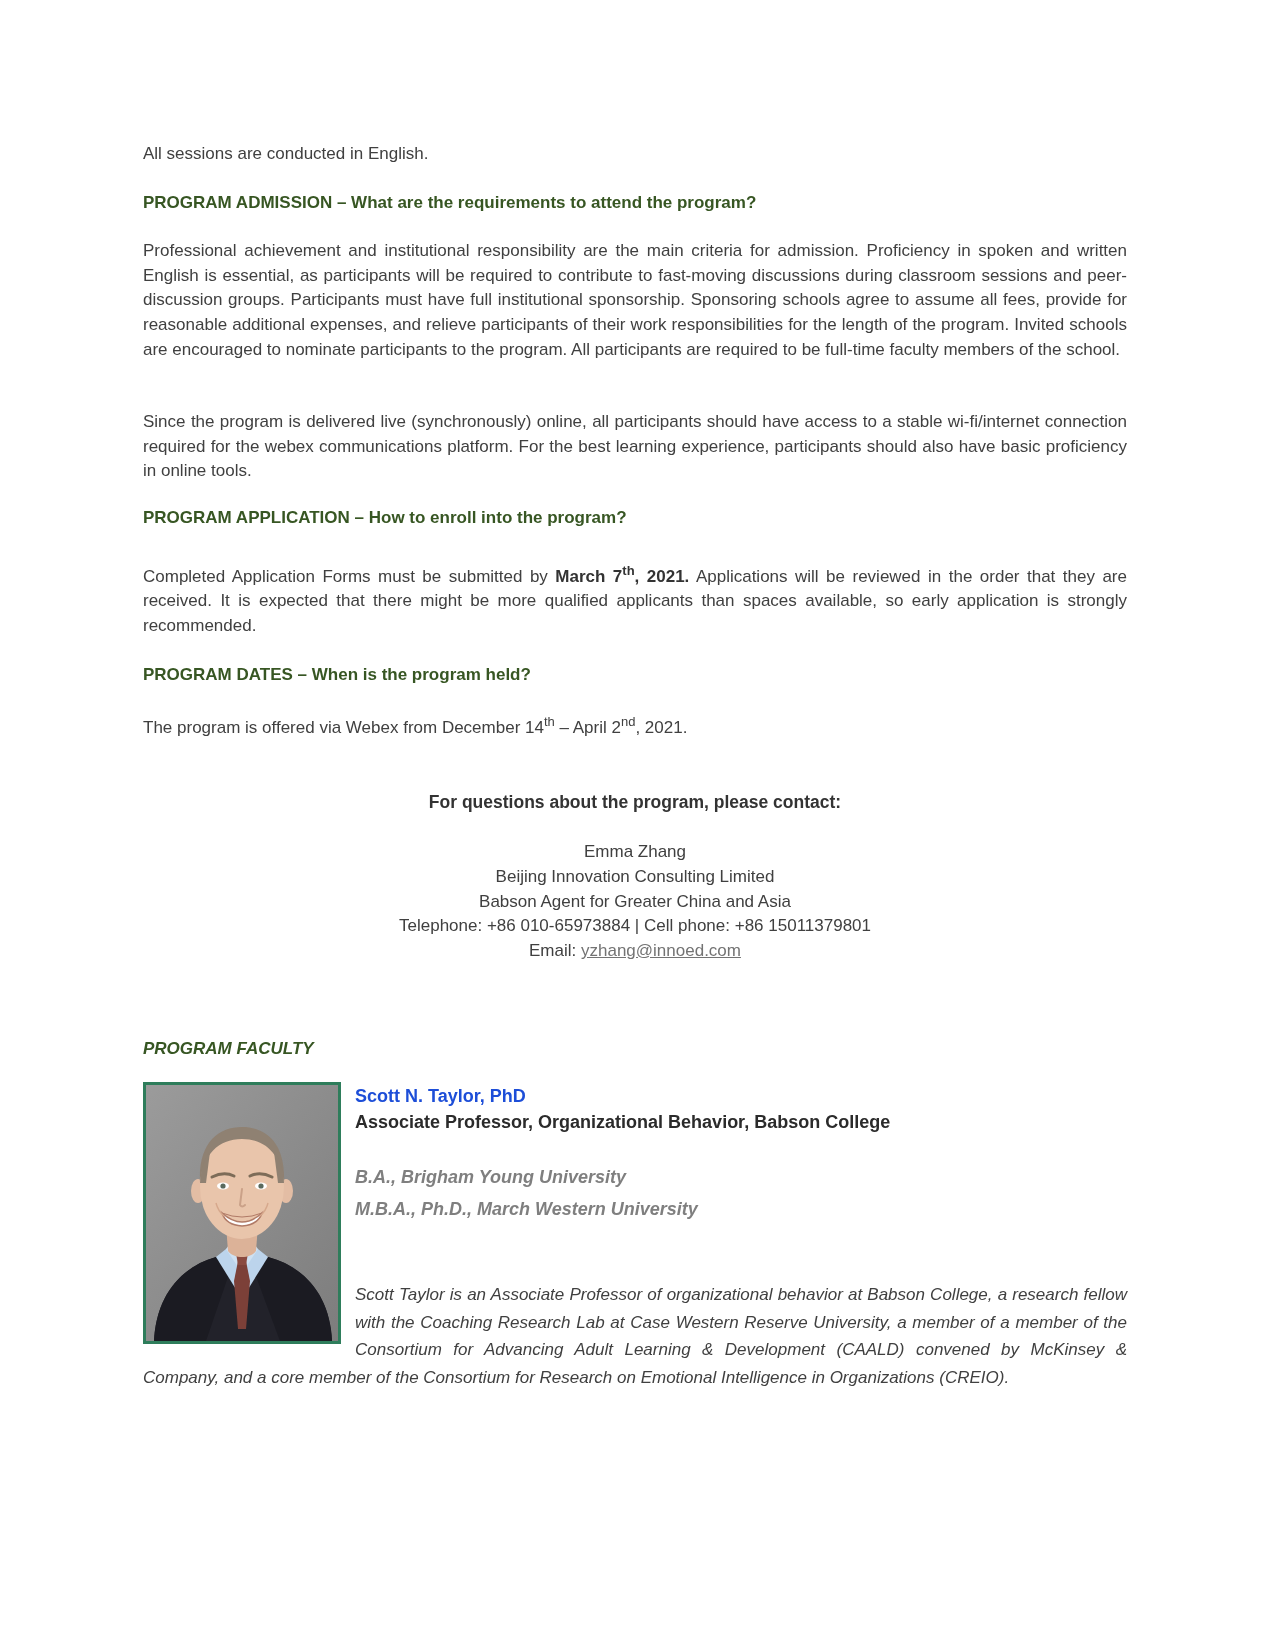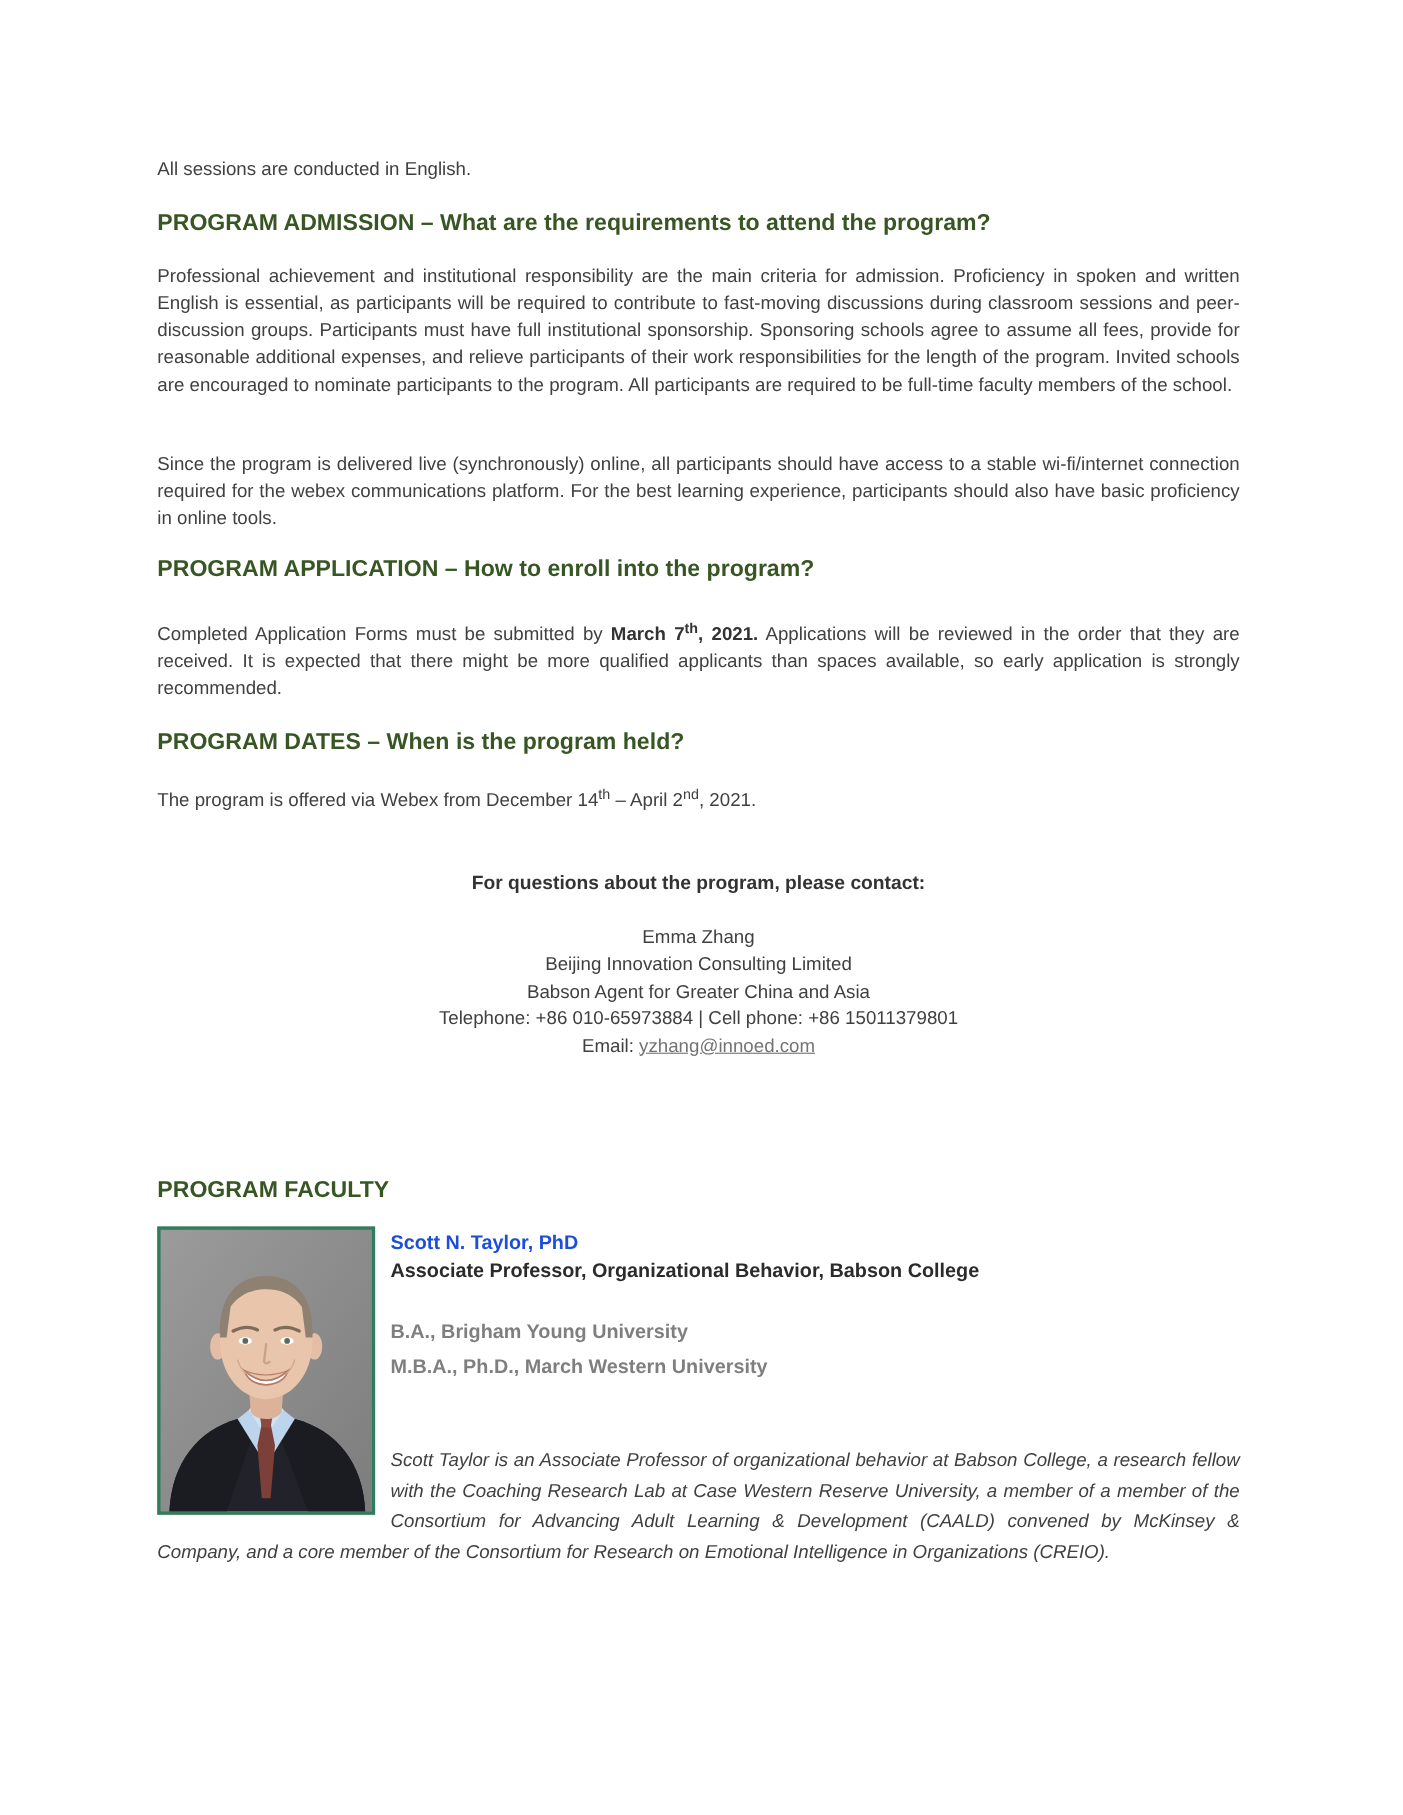--- a/index.html
+++ b/index.html
@@ -8,55 +8,55 @@
     font-family:"Liberation Sans", sans-serif;
     color:#404040;
     position:relative;
     overflow:hidden;
   }
   .page { box-sizing:border-box; width:1275px; height:1540px; padding:142px 148px 0 143px; }
   p { margin:0; }
   .body-text { font-size:17px; line-height:24.6px; }
   .just { text-align:justify; }
   .green-heading {
-    font-size:21px; line-height:24.6px; font-weight:bold;
+    font-size:17px; line-height:24.6px; font-weight:bold;
     color:#375623; margin:0;
   }
   sup { font-size:13px; line-height:0; vertical-align:super; }
   b { font-weight:bold; color:#333333; }
 
   .h-admission   { margin-top:24px; }
   .p-admission   { margin-top:24px; }
   .p-online      { margin-top:48px; }
   .h-application { margin-top:22px; }
   .p-application { margin-top:34px; }
   .h-dates       { margin-top:25px; }
   .p-dates       { margin-top:28px; }
 
   .contact-intro { margin-top:49px; text-align:center; font-weight:bold; font-size:17.5px; line-height:24.6px; color:#333333; }
   .contact-block { margin-top:26px; text-align:center; }
   .contact-block p { font-size:17px; line-height:24.7px; }
   .email-link { color:#737373; text-decoration:underline; cursor:pointer; }
 
-  .h-faculty { margin-top:106px; }
+  .h-faculty { margin-top:73px;font-style:italic; }
   .faculty   { margin-top:19px; }
   .faculty::after { content:""; display:block; clear:both; }
 
   .photo-frame {
     float:left;
     width:192px; height:256px;
     border:3px solid #2E7D5B;
     margin:2px 14px 12px 0;
     background:#8d8d8d;
   }
   .photo-frame svg { display:block; }
 
   .f-name   { font-size:18px; font-weight:bold; color:#1d4ed8; line-height:26px; padding-top:3px; }
   .f-title  { font-size:18px; font-weight:bold; color:#2b2b2b; line-height:26px; }
-  .f-degree { font-size:18px; font-weight:bold; color:#7F7F7F; line-height:32px; }
+  .f-degree { font-size:18px; font-weight:bold; font-style:italic; color:#7F7F7F; line-height:32px; }
   .f-degree-first { margin-top:26px; }
   .f-bio    { margin-top:56px; line-height:27.5px;font-style:italic; }
 </style>
 </head>
 <body>
 
 <div class="page">
 
   <p class="body-text">All sessions are conducted in English.</p>
 

